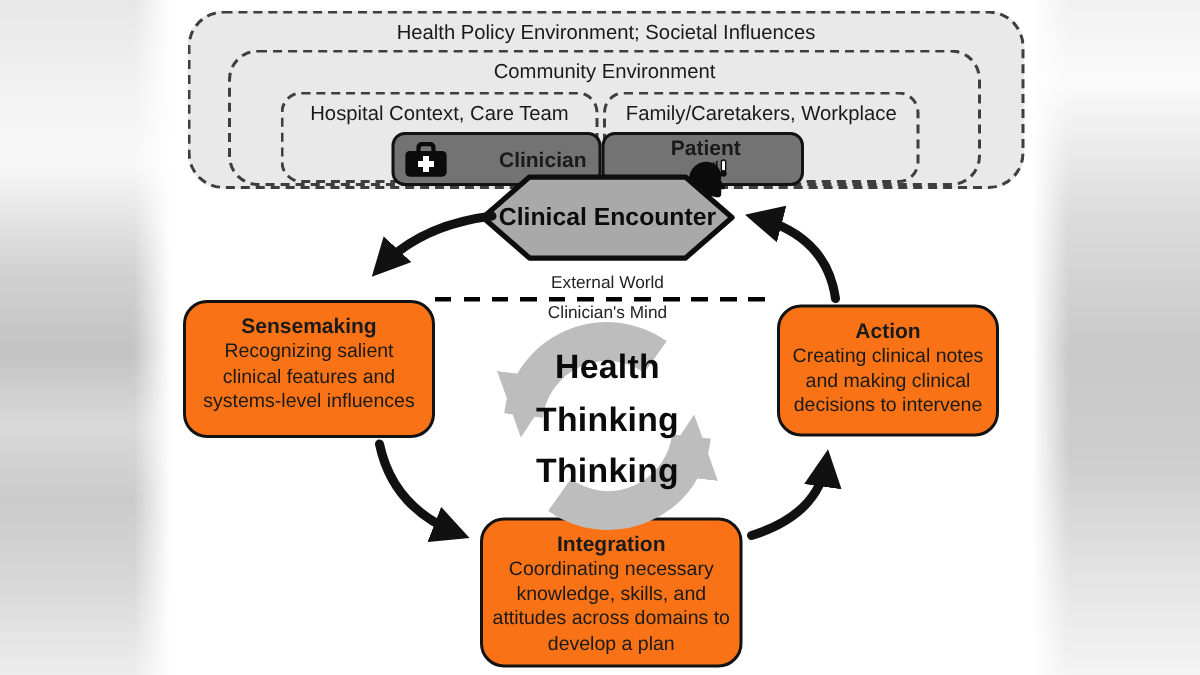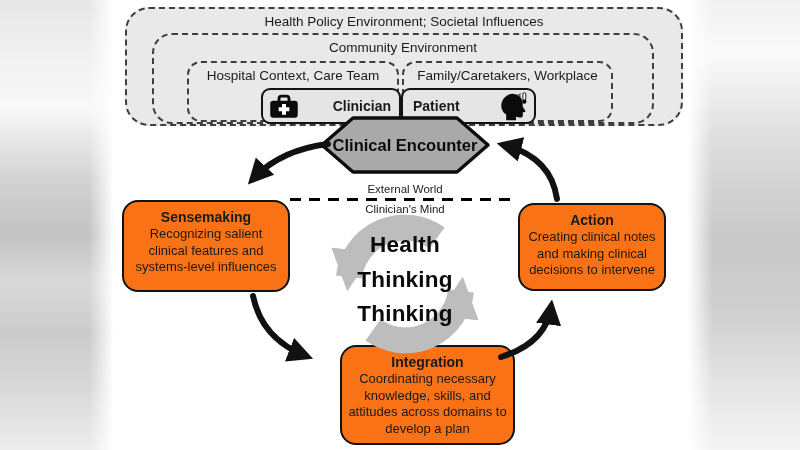--- a/index.html
+++ b/index.html
@@ -25,25 +25,25 @@
   }
   
   .env{position:absolute;background:#e9e9e9;border:2px dashed #3e3e3e;box-sizing:border-box;z-index:1;}
   .env .env-label{text-align:center;font-size:13.5px;padding-top:5px;white-space:nowrap;}
   .env.outer{left:125px;top:7px;width:558px;height:119px;border-radius:24px;}
   .env.community{left:152px;top:33px;width:502px;height:91px;border-radius:20px;}
   .env.hospital{left:187px;top:61px;width:212px;height:61px;border-radius:14px;}
   .env.family{left:402px;top:61px;width:211px;height:61px;border-radius:14px;}
   
   .person{
-    position:absolute;top:88px;height:36px;background:#e5e5e5;border:2.5px solid #121212;
+    position:absolute;top:88px;height:36px;background:#737373;border:2.5px solid #121212;
     box-sizing:border-box;z-index:2;display:flex;align-items:center;font-weight:bold;font-size:14px;
   }
   .person.clinician{left:261px;width:140px;border-radius:9px;justify-content:space-between;padding:0 8px 0 6px;}
-  .person.patient{left:401px;width:135px;border-radius:9px;justify-content:space-between;padding:0 6px 0 10px;}
+  .person.patient{left:401px;width:135px;border-radius:9px;justify-content:space-between;padding:0 6px 0 10px;flex-direction:column;}
   .person .icon{display:flex;align-items:center;}
   
   .overlay{position:absolute;left:0;top:0;z-index:3;pointer-events:none;}
   .hex-label{
     position:absolute;left:322px;top:119px;width:166px;height:53px;z-index:4;
     display:flex;align-items:center;justify-content:center;
     font-weight:bold;font-size:16.5px;color:#0c0c0c;
   }
   
   .sep-line{
@@ -55,21 +55,21 @@
   .sep-label.mind{top:203px;}
   
   .node{
     position:absolute;background:#f97316;border:2.5px solid #121212;border-radius:16px;
     box-sizing:border-box;z-index:2;text-align:center;padding:7px 6px 4px 6px;
   }
   .node .node-title{font-weight:bold;font-size:14px;margin-bottom:1px;}
   .node .node-desc{font-size:13px;line-height:1.27;}
   .node.sensemaking{left:122px;top:200px;width:168px;height:92px;}
   .node.action{left:518px;top:203px;width:148px;height:88px;}
-  .node.integration{left:320px;top:345px;width:175px;height:100px;margin-left:20px;}
+  .node.integration{left:320px;top:345px;width:175px;height:100px;}
   
   .center-text{
     position:absolute;left:318px;top:228px;width:174px;z-index:4;text-align:center;
     font-weight:bold;font-size:22.5px;line-height:34.5px;color:#0b0b0b;letter-spacing:0.2px;
   }
 </style>
 </head>
 <body>
 
 <div class="canvas">

